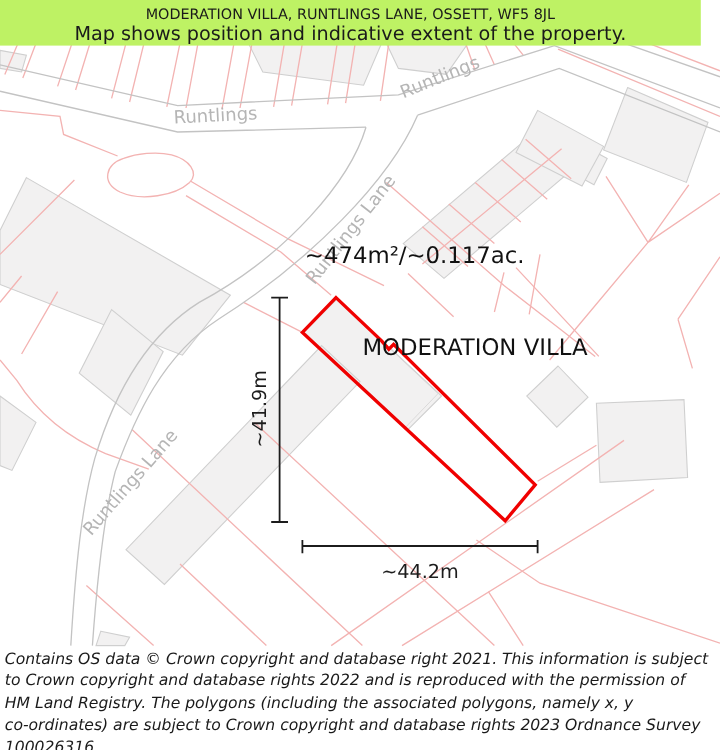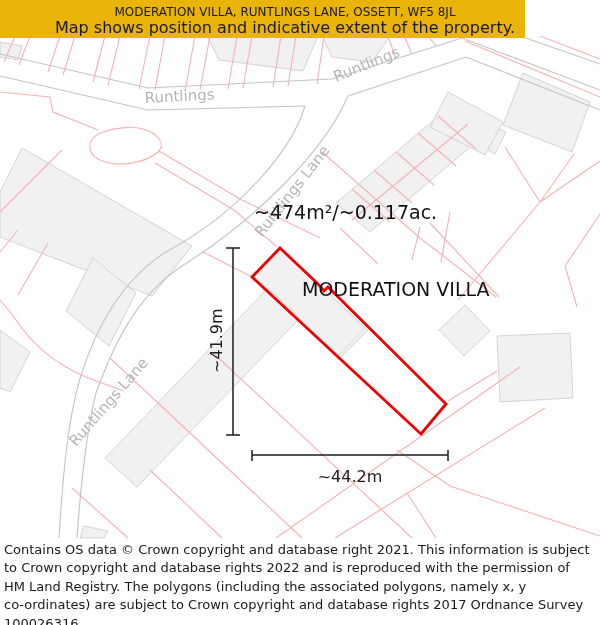--- a/index.html
+++ b/index.html
@@ -1,24 +1,24 @@
 <!DOCTYPE html>
 <html style="--property_outline: #f00000; --parcel_line: #f3b3b2; --road_line: #c3c3c3; --building_fill: #f2f1f1; --building_stroke: #cfcfcf; --road_label: #b5b5b5; --dimension: #1c1c1c;"><head>
 <meta charset="utf-8">
 <style>
   html,body{margin:0;padding:0;background:#fff;}
   .stage{position:relative;width:600px;height:625px;overflow:hidden;background:#fff;
          font-family:"DejaVu Sans","Liberation Sans",sans-serif;}
   svg{position:absolute;left:0;top:0;}
-  .hdr{position:absolute;left:0;top:0;width:480px;height:38px;background:#eab308;
-       text-align:center;color:#1a1a1a;z-index:5;padding-left:45px;}
+  .hdr{position:absolute;left:0;top:0;width:584px;height:38px;background:#bef264;
+       text-align:center;color:#1a1a1a;z-index:5;}
   .hdr .t1{font-size:12px;padding-top:4px;line-height:16px;}
   .hdr .t2{font-size:16px;line-height:16px;}
   .ftr{position:absolute;left:0;top:539px;width:600px;height:86px;background:#fff;
-       color:#1a1a1a;z-index:5;padding:2px 0 0 4px;box-sizing:border-box;}
+       color:#1a1a1a;z-index:5;padding:2px 0 0 4px;box-sizing:border-box;font-style:italic;}
   .ftr div{font-size:13px;line-height:18.4px;white-space:nowrap;}
   
   .bld{fill:var(--building_fill,#f2f1f1);stroke:var(--building_stroke,#cfcfcf);stroke-width:.9;}
   .pink{stroke:var(--parcel_line,#f3b3b2);stroke-width:1.1;fill:none;}
   .gray{stroke:var(--road_line,#c3c3c3);stroke-width:1.1;fill:none;}
   .inner{stroke:#d9d8d8;stroke-width:.8;fill:none;}
   .prop{stroke:var(--property_outline,#f00000);stroke-width:2.8;fill:none;stroke-linejoin:miter;}
   .dim{stroke:var(--dimension,#1c1c1c);stroke-width:1.5;fill:none;}
   .roadlbl{font-size:15px;fill:var(--road_label,#b5b5b5);}
   .biglbl{font-size:19px;fill:#111;}
@@ -105,17 +105,17 @@
 
   <div class="hdr">
     <div class="t1">MODERATION VILLA, RUNTLINGS LANE, OSSETT, WF5 8JL</div>
     <div class="t2">Map shows position and indicative extent of the property.</div>
   </div>
 
   <div class="ftr">
     <div>Contains OS data © Crown copyright and database right 2021. This information is subject</div>
     <div>to Crown copyright and database rights 2022 and is reproduced with the permission of</div>
     <div>HM Land Registry. The polygons (including the associated polygons, namely x, y</div>
-    <div>co-ordinates) are subject to Crown copyright and database rights 2017 Ordnance Survey</div>
+    <div>co-ordinates) are subject to Crown copyright and database rights 2023 Ordnance Survey</div>
     <div>100026316.</div>
   </div>
 
 </div>
 
 </body></html>

